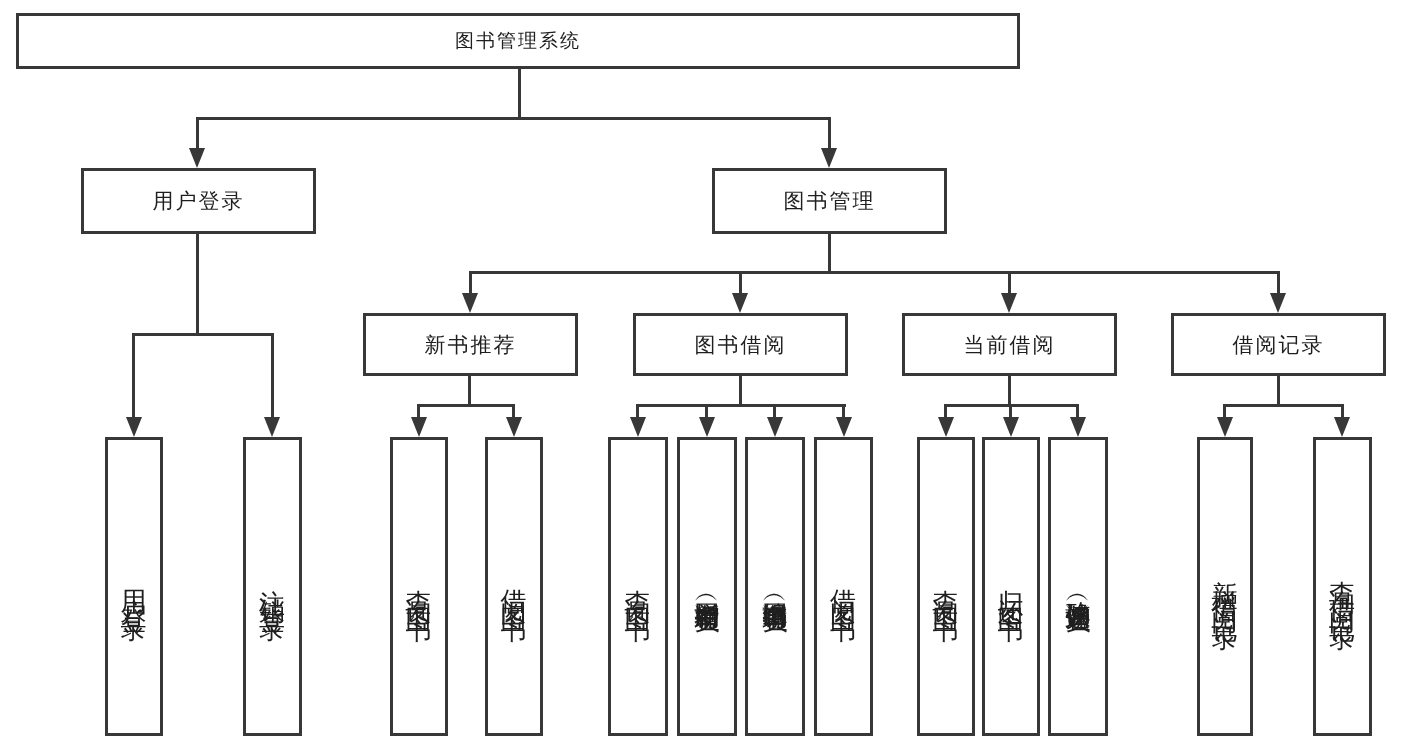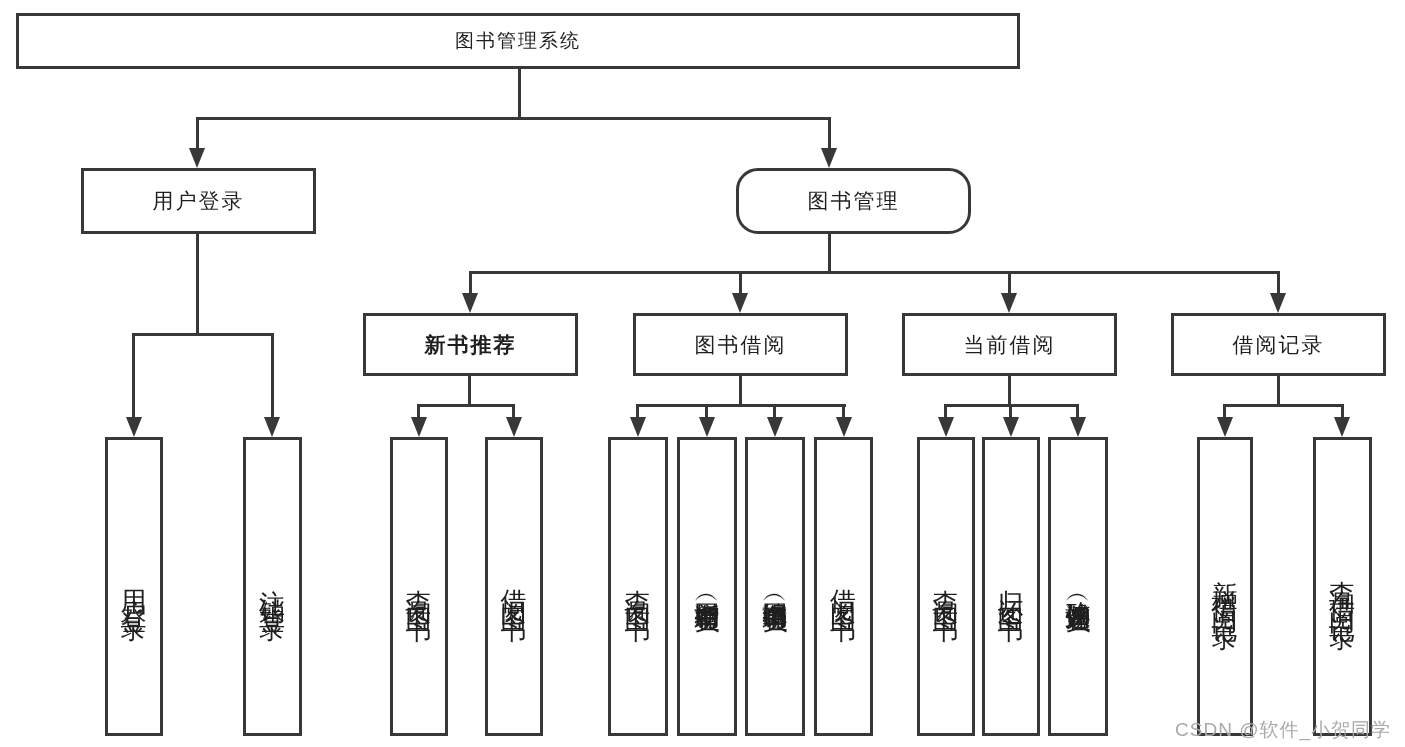--- a/index.html
+++ b/index.html
@@ -56,25 +56,25 @@
 
 <div class="canvas">
 
   <div class="box" style="left:16px; top:13px; width:1004px; height:56px;">
     <span class="root-label">图书管理系统</span>
   </div>
 
   <div class="box" style="left:81px; top:168px; width:235px; height:66px;">
     <span class="h-label">用户登录</span>
   </div>
-  <div class="box" style="left:736px; top:168px; width:235px; height:66px;border-radius:22px;">
+  <div class="box" style="left:712px; top:168px; width:235px; height:66px;">
     <span class="h-label">图书管理</span>
   </div>
 
-  <div class="box" style="left:363px; top:313px; width:215px; height:63px;font-weight:bold;">
+  <div class="box" style="left:363px; top:313px; width:215px; height:63px;">
     <span class="h-label">新书推荐</span>
   </div>
   <div class="box" style="left:902px; top:313px; width:215px; height:63px;">
     <span class="h-label">当前借阅</span>
   </div>
   <div class="box" style="left:633px; top:313px; width:215px; height:63px;">
     <span class="h-label">图书借阅</span>
   </div>
   <div class="box" style="left:1171px; top:313px; width:215px; height:63px;">
     <span class="h-label">借阅记录</span>
@@ -176,15 +176,14 @@
   <div class="arrow" style="left:1003px; top:417px;"></div>
   <div class="arrow" style="left:1070px; top:417px;"></div>
 
   <div class="vl" style="left:1277px; top:376px; height:30px;"></div>
   <div class="hl" style="left:1223px; top:404px; width:121px;"></div>
   <div class="vl" style="left:1223px; top:404px; height:13px;"></div>
   <div class="vl" style="left:1341px; top:404px; height:13px;"></div>
   <div class="arrow" style="left:1217px; top:417px;"></div>
   <div class="arrow" style="left:1334px; top:417px;"></div>
 
-  <div class="watermark">CSDN @软件_小贺同学</div>
 
 </div>
 
 </body></html>

